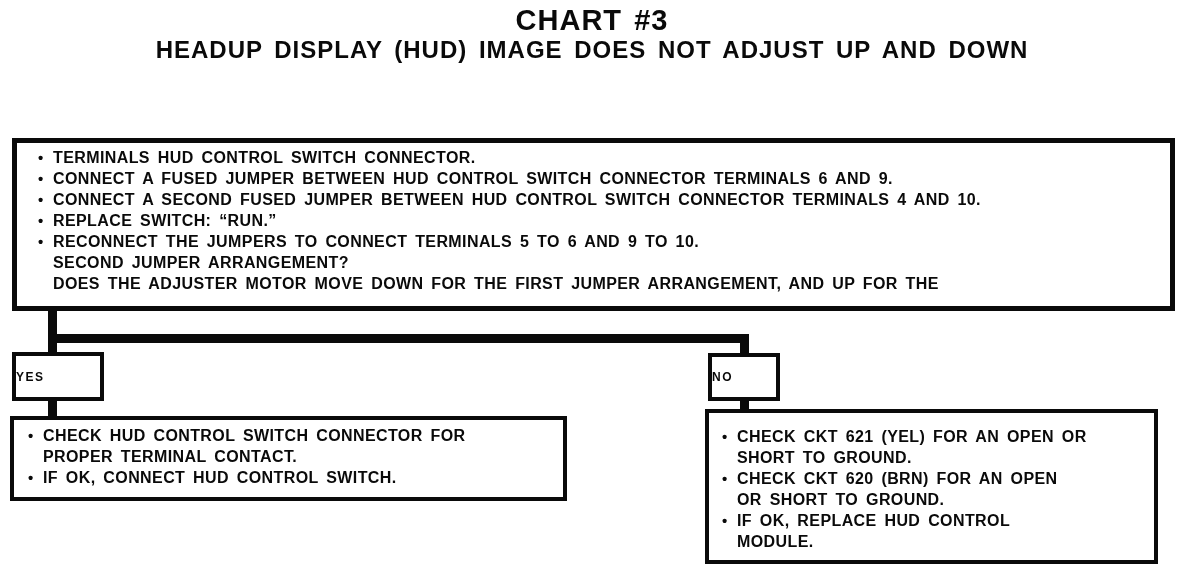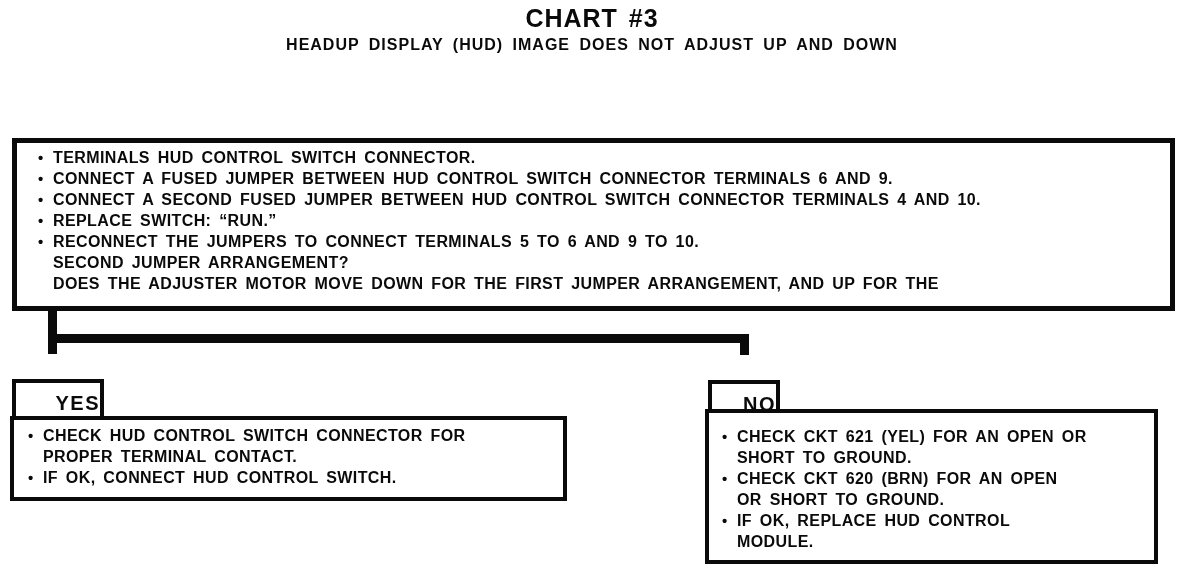--- a/index.html
+++ b/index.html
@@ -7,45 +7,45 @@
   html,body { background:var(--paper); }
   .canvas {
     position:relative; width:1184px; height:572px;
     background:var(--paper);
     font-family:"Liberation Sans", sans-serif;
     font-weight:bold; color:var(--ink);
     overflow:hidden;
   }
   .page-title {
     position:absolute; top:4px; left:0; width:100%;
-    text-align:center; font-size:25px; letter-spacing:1px; word-spacing:3px;
+    text-align:center; font-size:29px; letter-spacing:1px; word-spacing:3px;
   }
   .page-subtitle {
     position:absolute; top:36px; left:0; width:100%;
-    text-align:center; font-size:16px; letter-spacing:1px; word-spacing:4px;
+    text-align:center; font-size:24px; letter-spacing:1px; word-spacing:4px;
   }
   .box { position:absolute; border:4px solid var(--ink); background:var(--paper); }
   .proc-box {
     left:12px; top:138px; width:1163px; height:173px; border-width:5px;
     padding:4px 10px 0 21px;
     font-size:16px; line-height:21px; letter-spacing:0.4px; word-spacing:3px;
   }
   .result-box {
     font-size:16px; line-height:21px; letter-spacing:0.4px; word-spacing:3px;
   }
   .yes-result { left:10px; top:416px; width:557px; height:85px; padding:5px 8px 0 14px; }
   .no-result  { left:705px; top:409px; width:453px; height:155px; padding:13px 8px 0 13px; }
   .bullet-item { display:flex; align-items:flex-start; }
   .bullet-marker { flex:0 0 15px; font-size:15px; }
   .bullet-text { flex:1 1 auto; white-space:nowrap; }
   .question { margin-left:15px; }
   .text-line { white-space:nowrap; }
   .branch-box {
-    display:flex; align-items:center; justify-content:flex-end;
-    font-size:20px; letter-spacing:1.5px;margin-top:27px;
+    display:flex; align-items:center; justify-content:flex-start;
+    font-size:12px; letter-spacing:1.5px;
   }
   .yes-box { left:12px;  top:352px; width:92px; height:49px; }
   .no-box  { left:708px; top:353px; width:72px; height:48px; }
   .line { position:absolute; background:var(--ink); }
   .v-left   { left:48px;  top:308px; width:9px;  height:46px; }
   .h-bar    { left:48px;  top:334px; width:701px; height:9px; }
   .v-right  { left:740px; top:336px; width:9px;  height:19px; }
   .yes-stub { left:48px;  top:399px; width:9px;  height:19px; }
   .no-stub  { left:740px; top:399px; width:9px;  height:12px; }
 </style>

